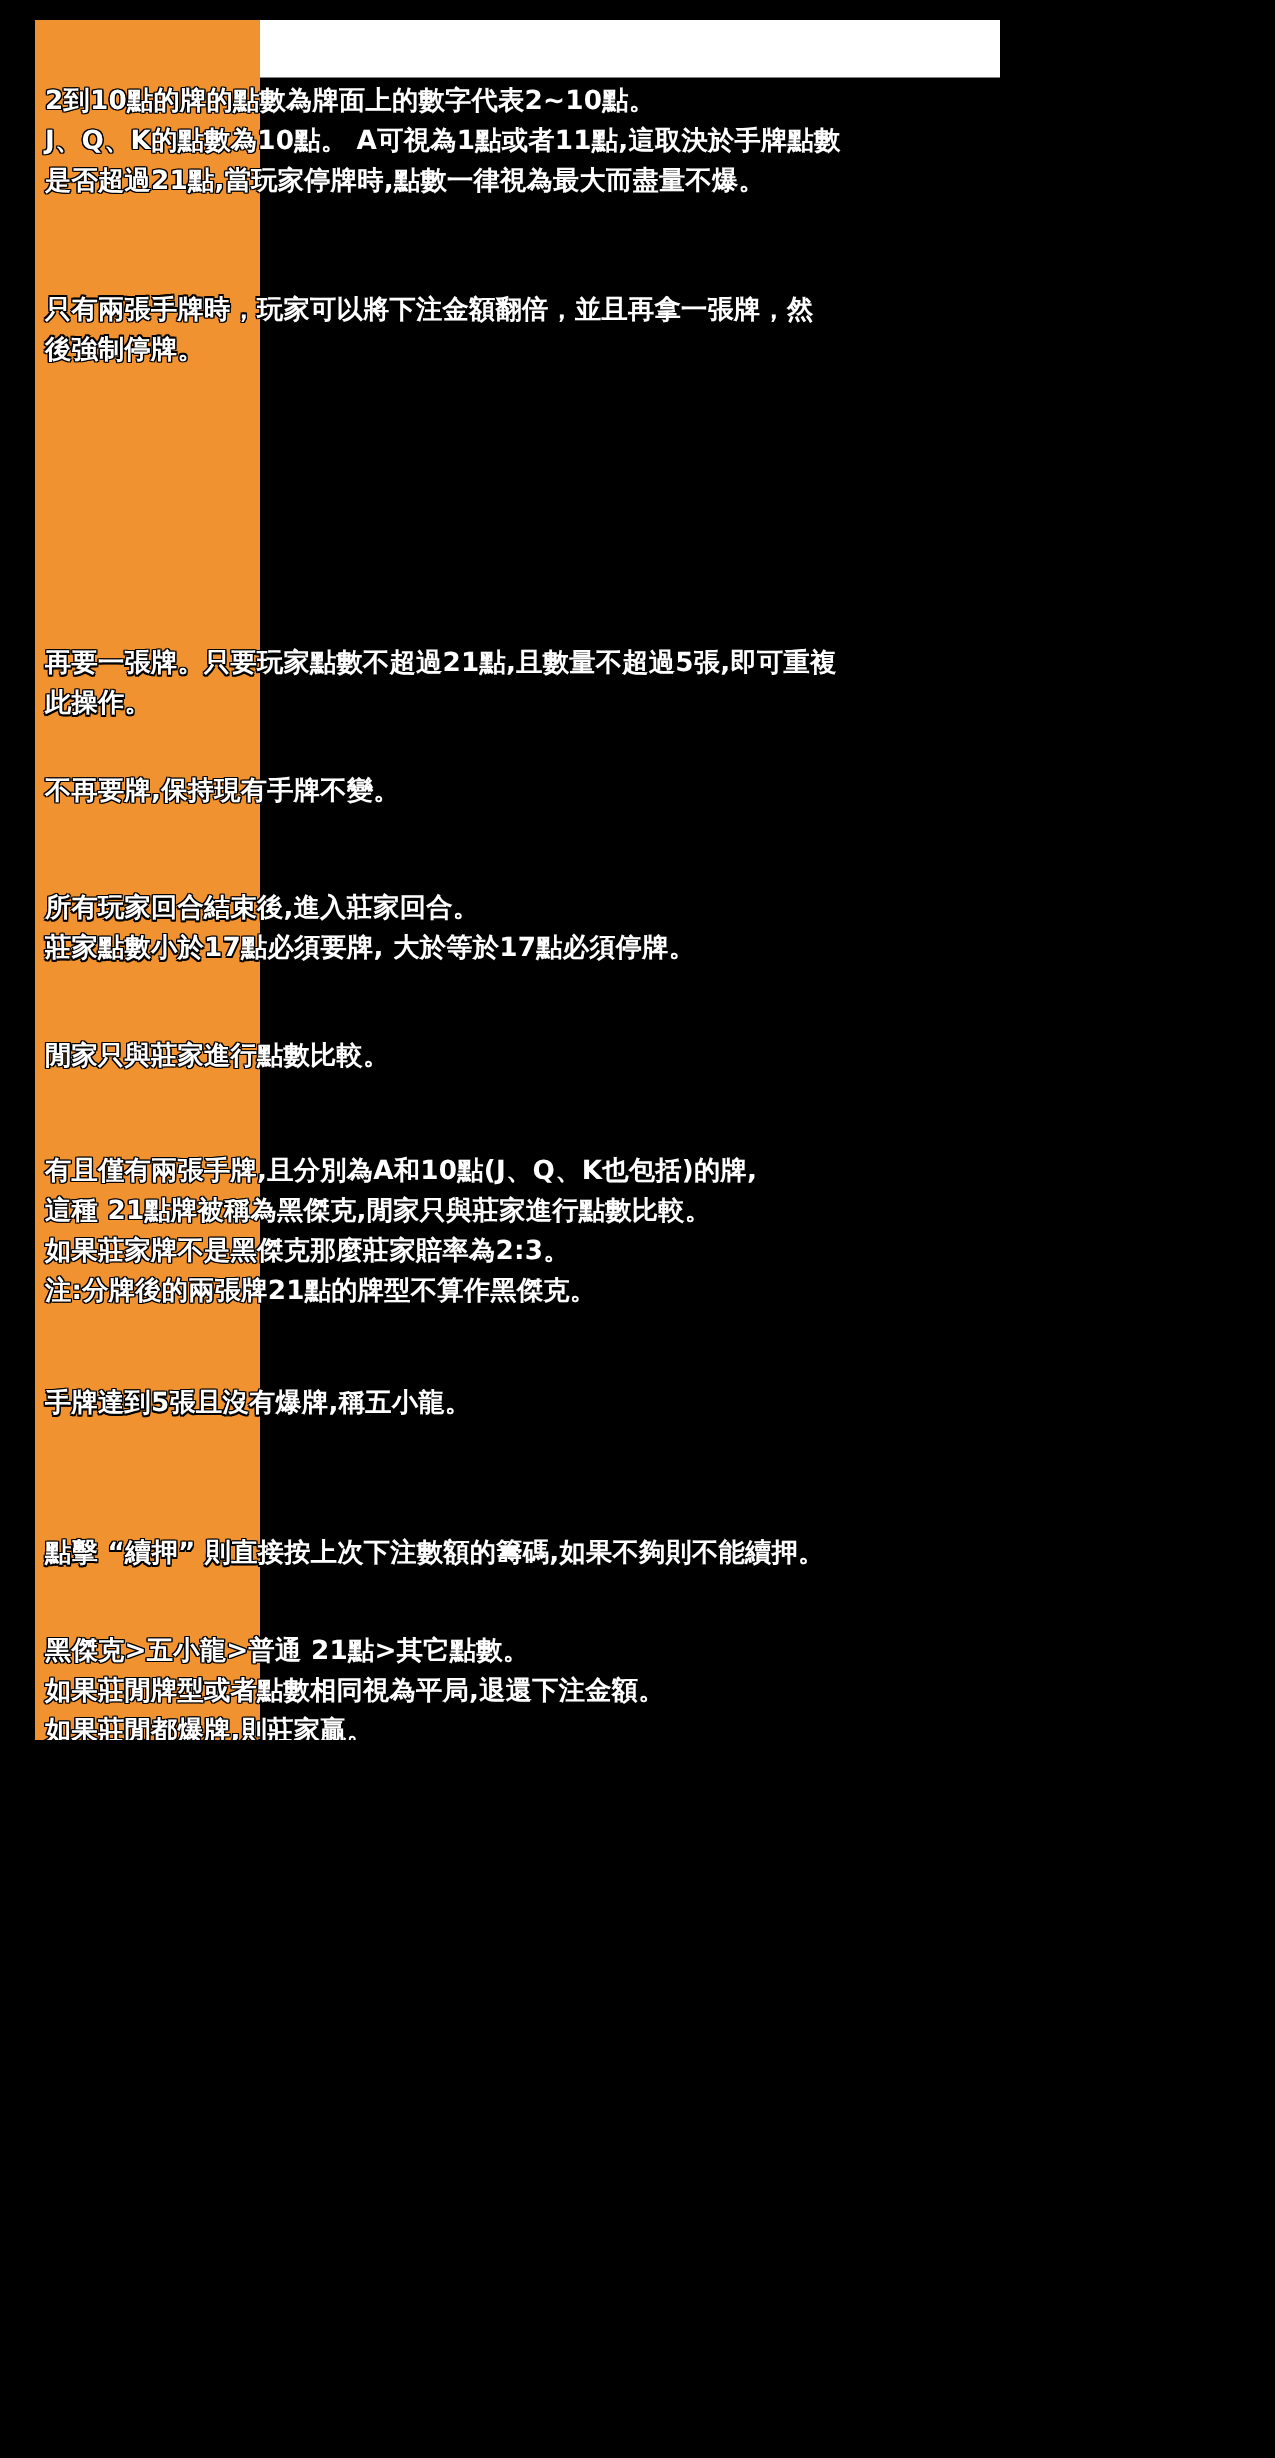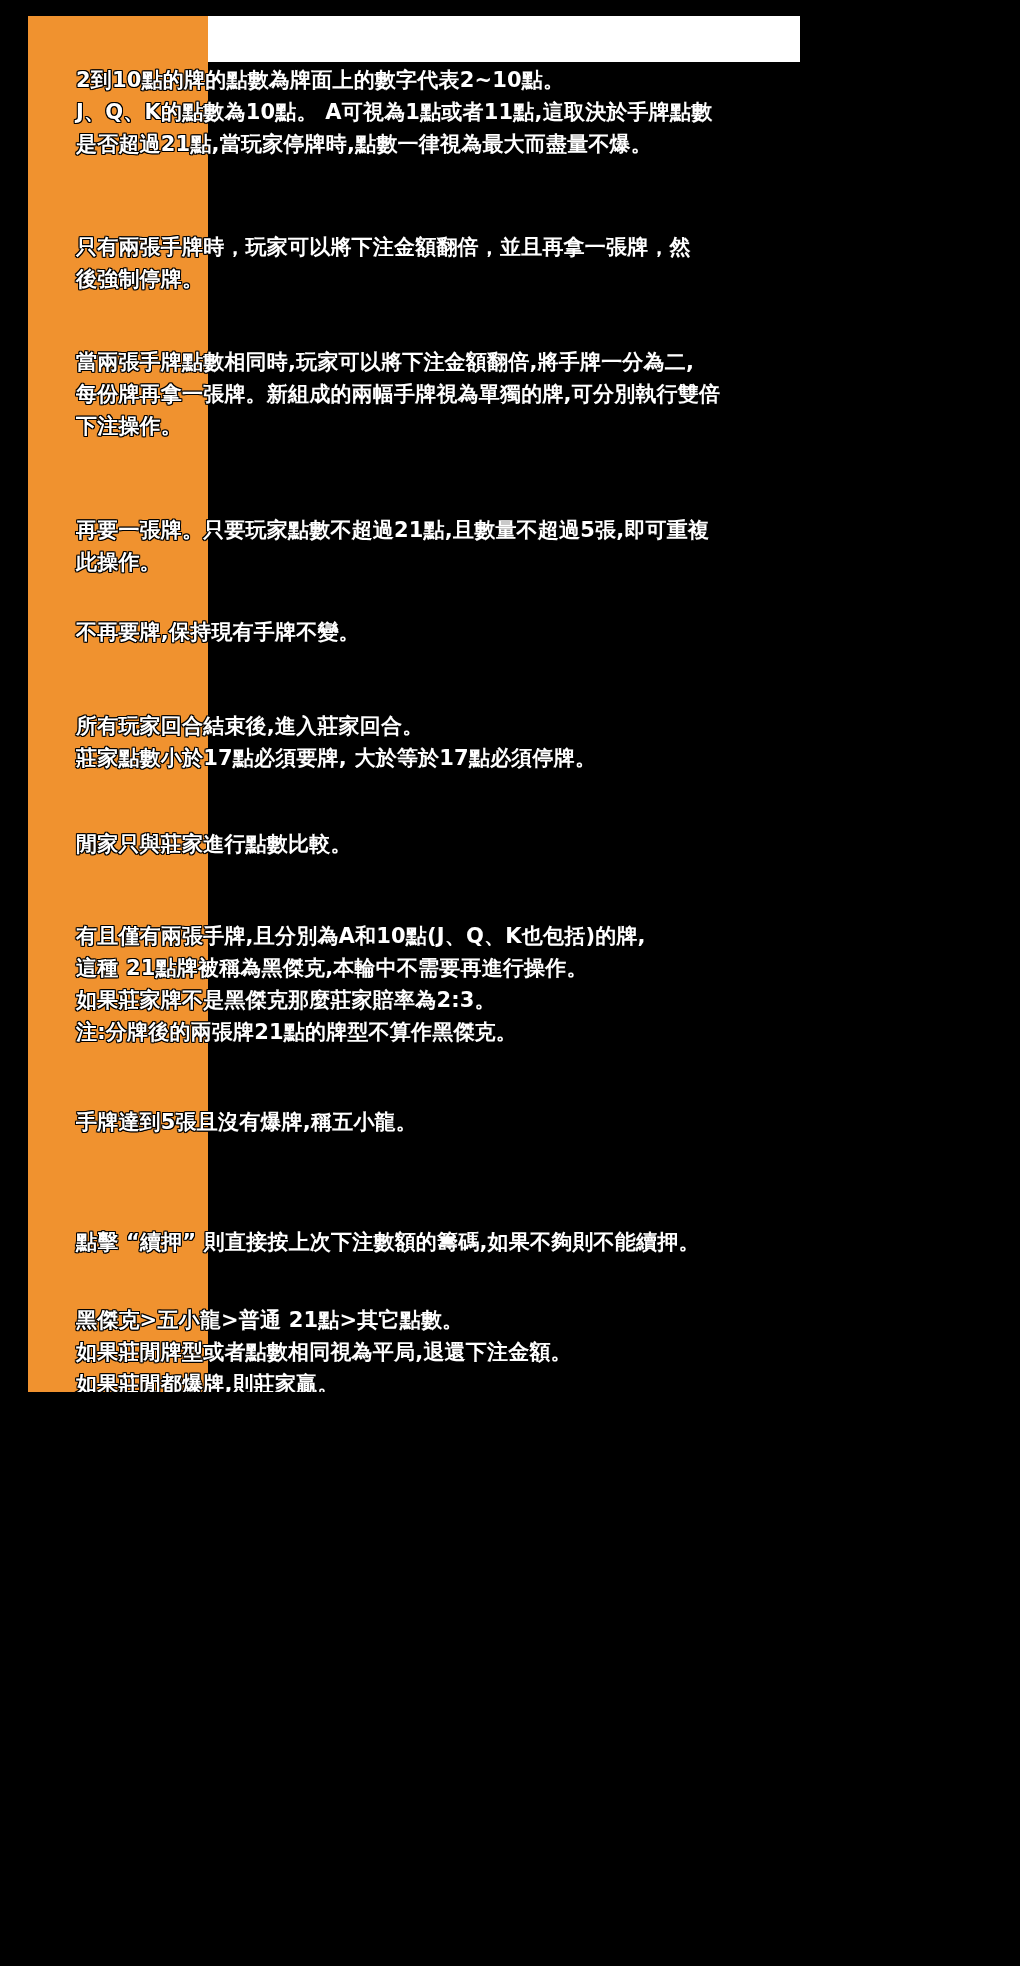--- a/index.html
+++ b/index.html
@@ -46,21 +46,20 @@
   }
 
   
   .text-layer {
     position: absolute;
     left: 0;
     top: 0;
     width: 772px;
     height: 1376px;
     padding: 16px;
-    margin-left: 40px;
   }
 
   .rule-block {
     position: absolute;
     left: 8px;
     width: 756px;
   }
 
   .rule-line {
     color: #ffffff;
@@ -90,25 +89,20 @@
       <div class="rule-line">2到10點的牌的點數為牌面上的數字代表2~10點。</div>
       <div class="rule-line">J、Q、K的點數為10點。 A可視為1點或者11點,這取決於手牌點數</div>
       <div class="rule-line">是否超過21點,當玩家停牌時,點數一律視為最大而盡量不爆。</div>
     </div>
 
     <div class="rule-block" style="top:215px">
       <div class="rule-line">只有兩張手牌時，玩家可以將下注金額翻倍，並且再拿一張牌，然</div>
       <div class="rule-line">後強制停牌。</div>
     </div>
 
-    <div class="rule-block" style="top:330px">
-      <div class="rule-line">當兩張手牌點數相同時,玩家可以將下注金額翻倍,將手牌一分為二,</div>
-      <div class="rule-line">每份牌再拿一張牌。新組成的兩幅手牌視為單獨的牌,可分別執行雙倍</div>
-      <div class="rule-line">下注操作。</div>
-    </div>
 
     <div class="rule-block" style="top:498px">
       <div class="rule-line">再要一張牌。只要玩家點數不超過21點,且數量不超過5張,即可重複</div>
       <div class="rule-line">此操作。</div>
     </div>
 
     <div class="rule-block" style="top:600px">
       <div class="rule-line">不再要牌,保持現有手牌不變。</div>
     </div>
 
@@ -116,21 +110,21 @@
       <div class="rule-line">所有玩家回合結束後,進入莊家回合。</div>
       <div class="rule-line">莊家點數小於17點必須要牌, 大於等於17點必須停牌。</div>
     </div>
 
     <div class="rule-block" style="top:812px">
       <div class="rule-line">閒家只與莊家進行點數比較。</div>
     </div>
 
     <div class="rule-block" style="top:904px">
       <div class="rule-line">有且僅有兩張手牌,且分別為A和10點(J、Q、K也包括)的牌,</div>
-      <div class="rule-line">這種 21點牌被稱為黑傑克,本輪中不需要再進行操作。</div>
+      <div class="rule-line">這種 21點牌被稱為黑傑克,閒家只與莊家進行點數比較。</div>
       <div class="rule-line">如果莊家牌不是黑傑克那麼莊家賠率為2:3。</div>
       <div class="rule-line">注:分牌後的兩張牌21點的牌型不算作黑傑克。</div>
     </div>
 
     <div class="rule-block" style="top:1090px">
       <div class="rule-line">手牌達到5張且沒有爆牌,稱五小龍。</div>
     </div>
 
     <div class="rule-block" style="top:1210px">
       <div class="rule-line">點擊 “續押” 則直接按上次下注數額的籌碼,如果不夠則不能續押。</div>

